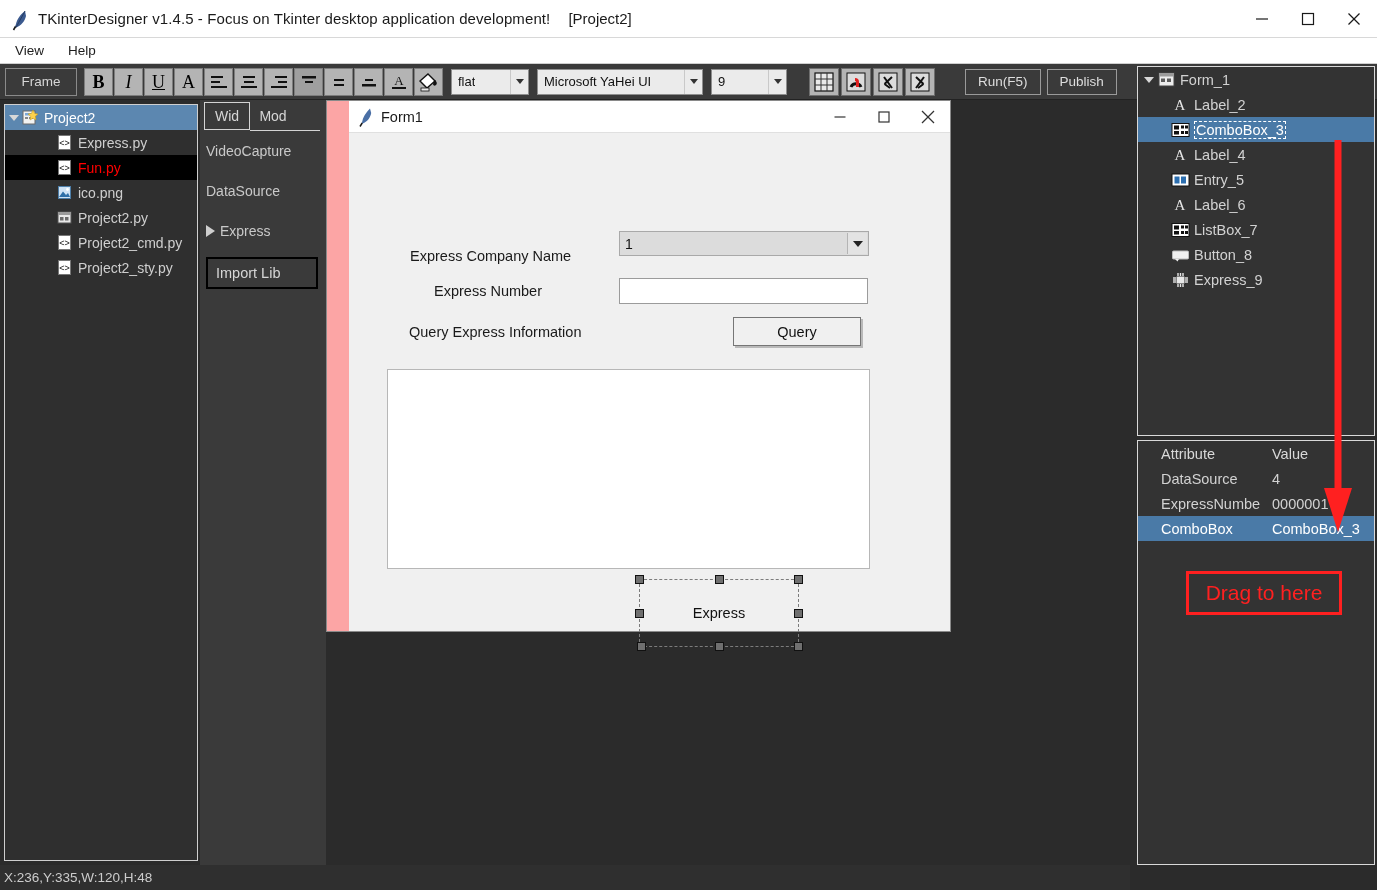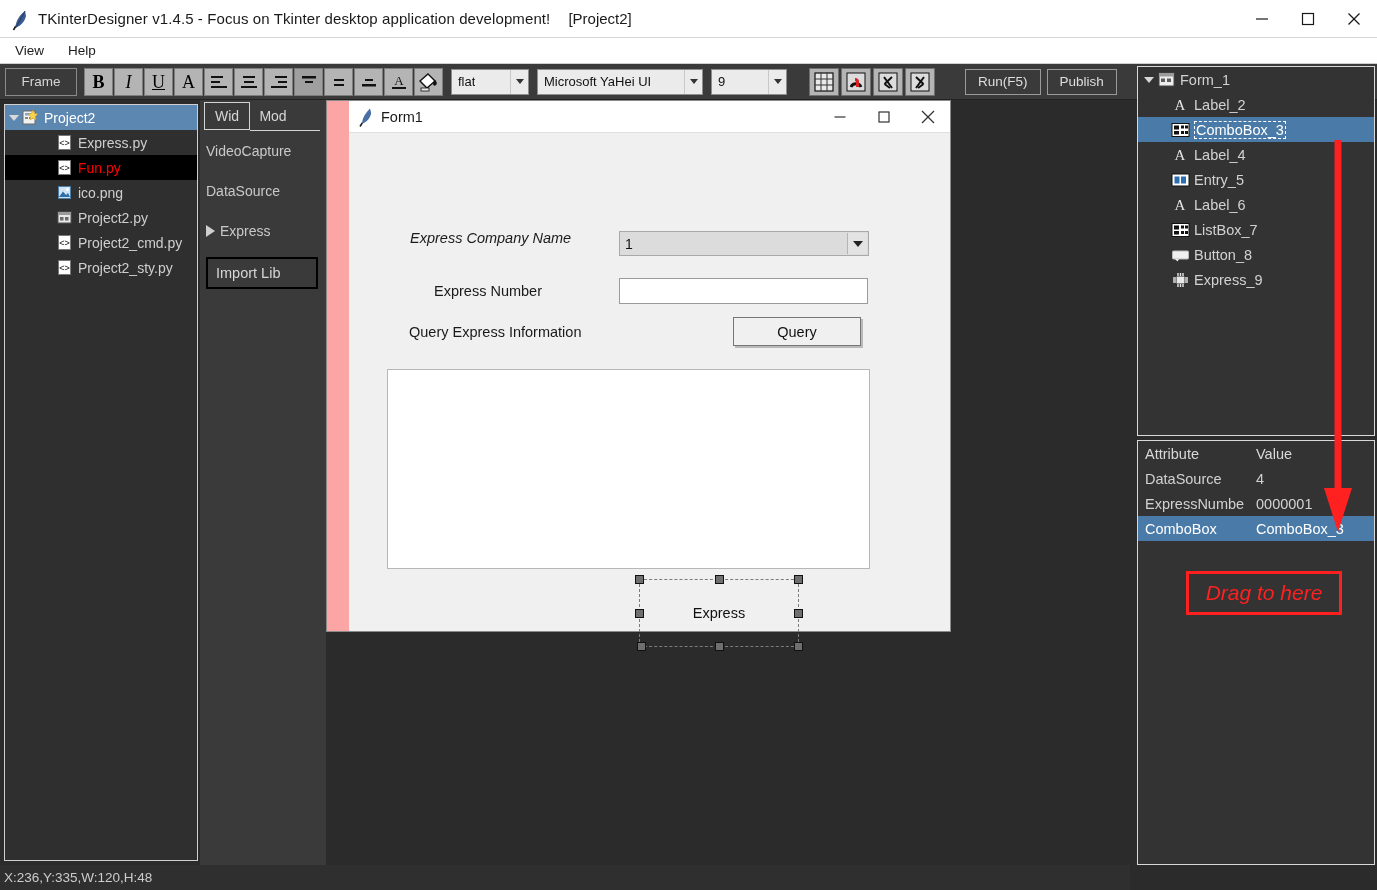--- a/index.html
+++ b/index.html
@@ -189,21 +189,21 @@
   #form-titlebar .ficon { margin-left: 10px; margin-right: 8px; flex: none; display:flex; }
   #form-title { font-size: 14.5px; color: #1a1a1a; }
   #form-titlebar .fwin-btns { margin-left: auto; display: flex; }
   .fwin-btn { width: 44px; height: 32px; display:flex; align-items:center; justify-content:center; cursor: default;}
 
   #form-body { position: relative; width: 100%; height: calc(100% - 32px); background: #f0f0f0; }
 
   .f-label {
     position: absolute; font-size: 14.5px; color: #1a1a1a; white-space: nowrap;
   }
-  #lbl-company { left: 61px; top: 97px; font-style: italic; }
+  #lbl-company { left: 61px; top: 115px; }
   #lbl-number  { left: 85px; top: 150px; }
   #lbl-query   { left: 60px; top: 191px; }
 
   #f-combobox {
     position: absolute; left: 270px; top: 98px; width: 250px; height: 25px;
     background: #dcdcdc; border: 1px solid #a9a9a9; display: flex; align-items: center;
   }
   #f-combobox .cval { font-size: 14px; color: #111; padding-left: 5px; }
   #f-combobox .carrow {
     position:absolute; right:1px; top:1px; bottom:1px; width: 20px;
@@ -266,26 +266,26 @@
   .rt-label-wrap.dashed { border: 1px dashed #ffffff; padding: 0 1px; }
 
   
   #attr-panel {
     position: absolute; left: 1137px; top: 440px; width: 238px; height: 425px;
     background: #333333; border: 1px solid #d9d9d9; overflow: hidden;
   }
   .attr-row { height: 25px; display: flex; align-items: center; font-size: 14.5px; color: #d2d2d2; cursor: default; }
   .attr-row.header { color: #d9d9d9; }
   .attr-row.selected { background: #4a7aa7; color: #ffffff; }
-  .attr-c1 { width: 118px; padding-left: 7px; overflow: hidden; white-space: nowrap; flex: none; }
+  .attr-c1 { width: 118px; padding-left: 7px; overflow: hidden; white-space: nowrap; flex: none; margin-left: 16px; }
   .attr-c2 { flex: 1; overflow: hidden; white-space: nowrap; }
   #drag-here {
     position: absolute; left: 48px; top: 130px; width: 156px; height: 44px;
     border: 3px solid #ff2020; display:flex; align-items:center; justify-content:center;
-    color: #ff2020; font-size: 21px; font-style: italic;
+    color: #ff2020; font-size: 21px;
   }
 
   
   #red-arrow {
     position: absolute; left: 1318px; top: 140px; width: 40px; height: 400px;
     pointer-events: none;
   }
 
   
   #statusbar {

